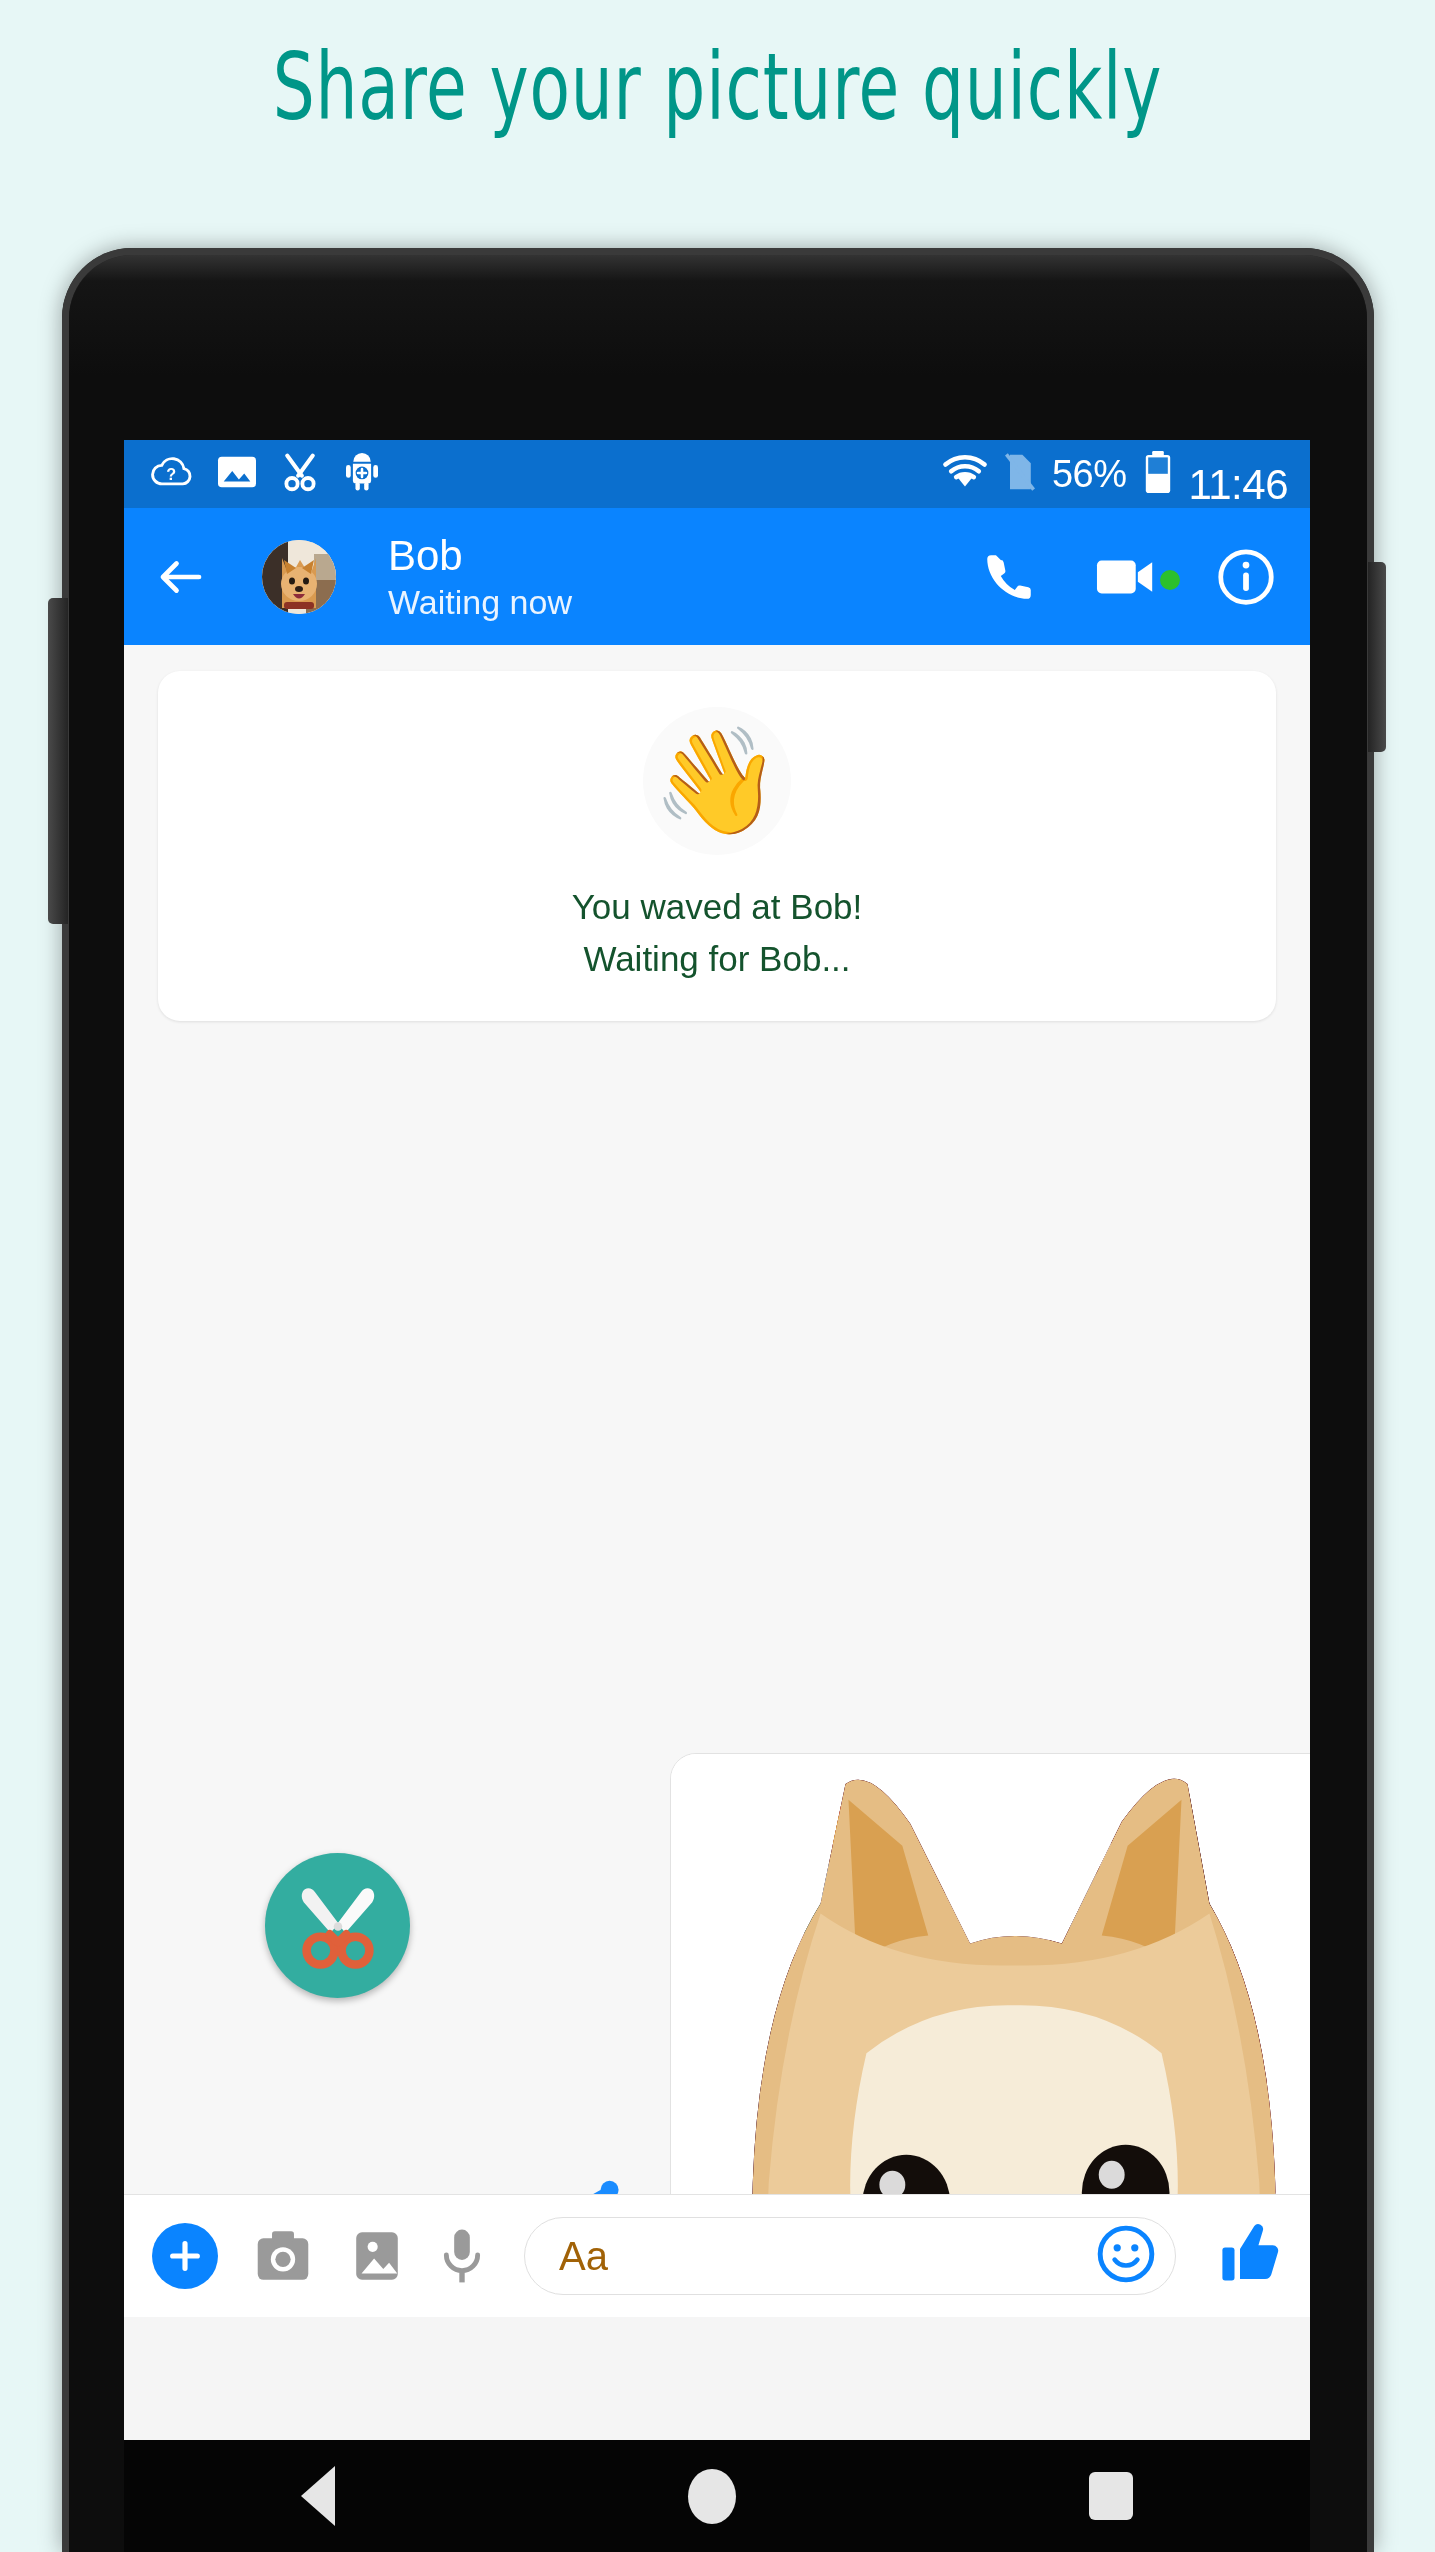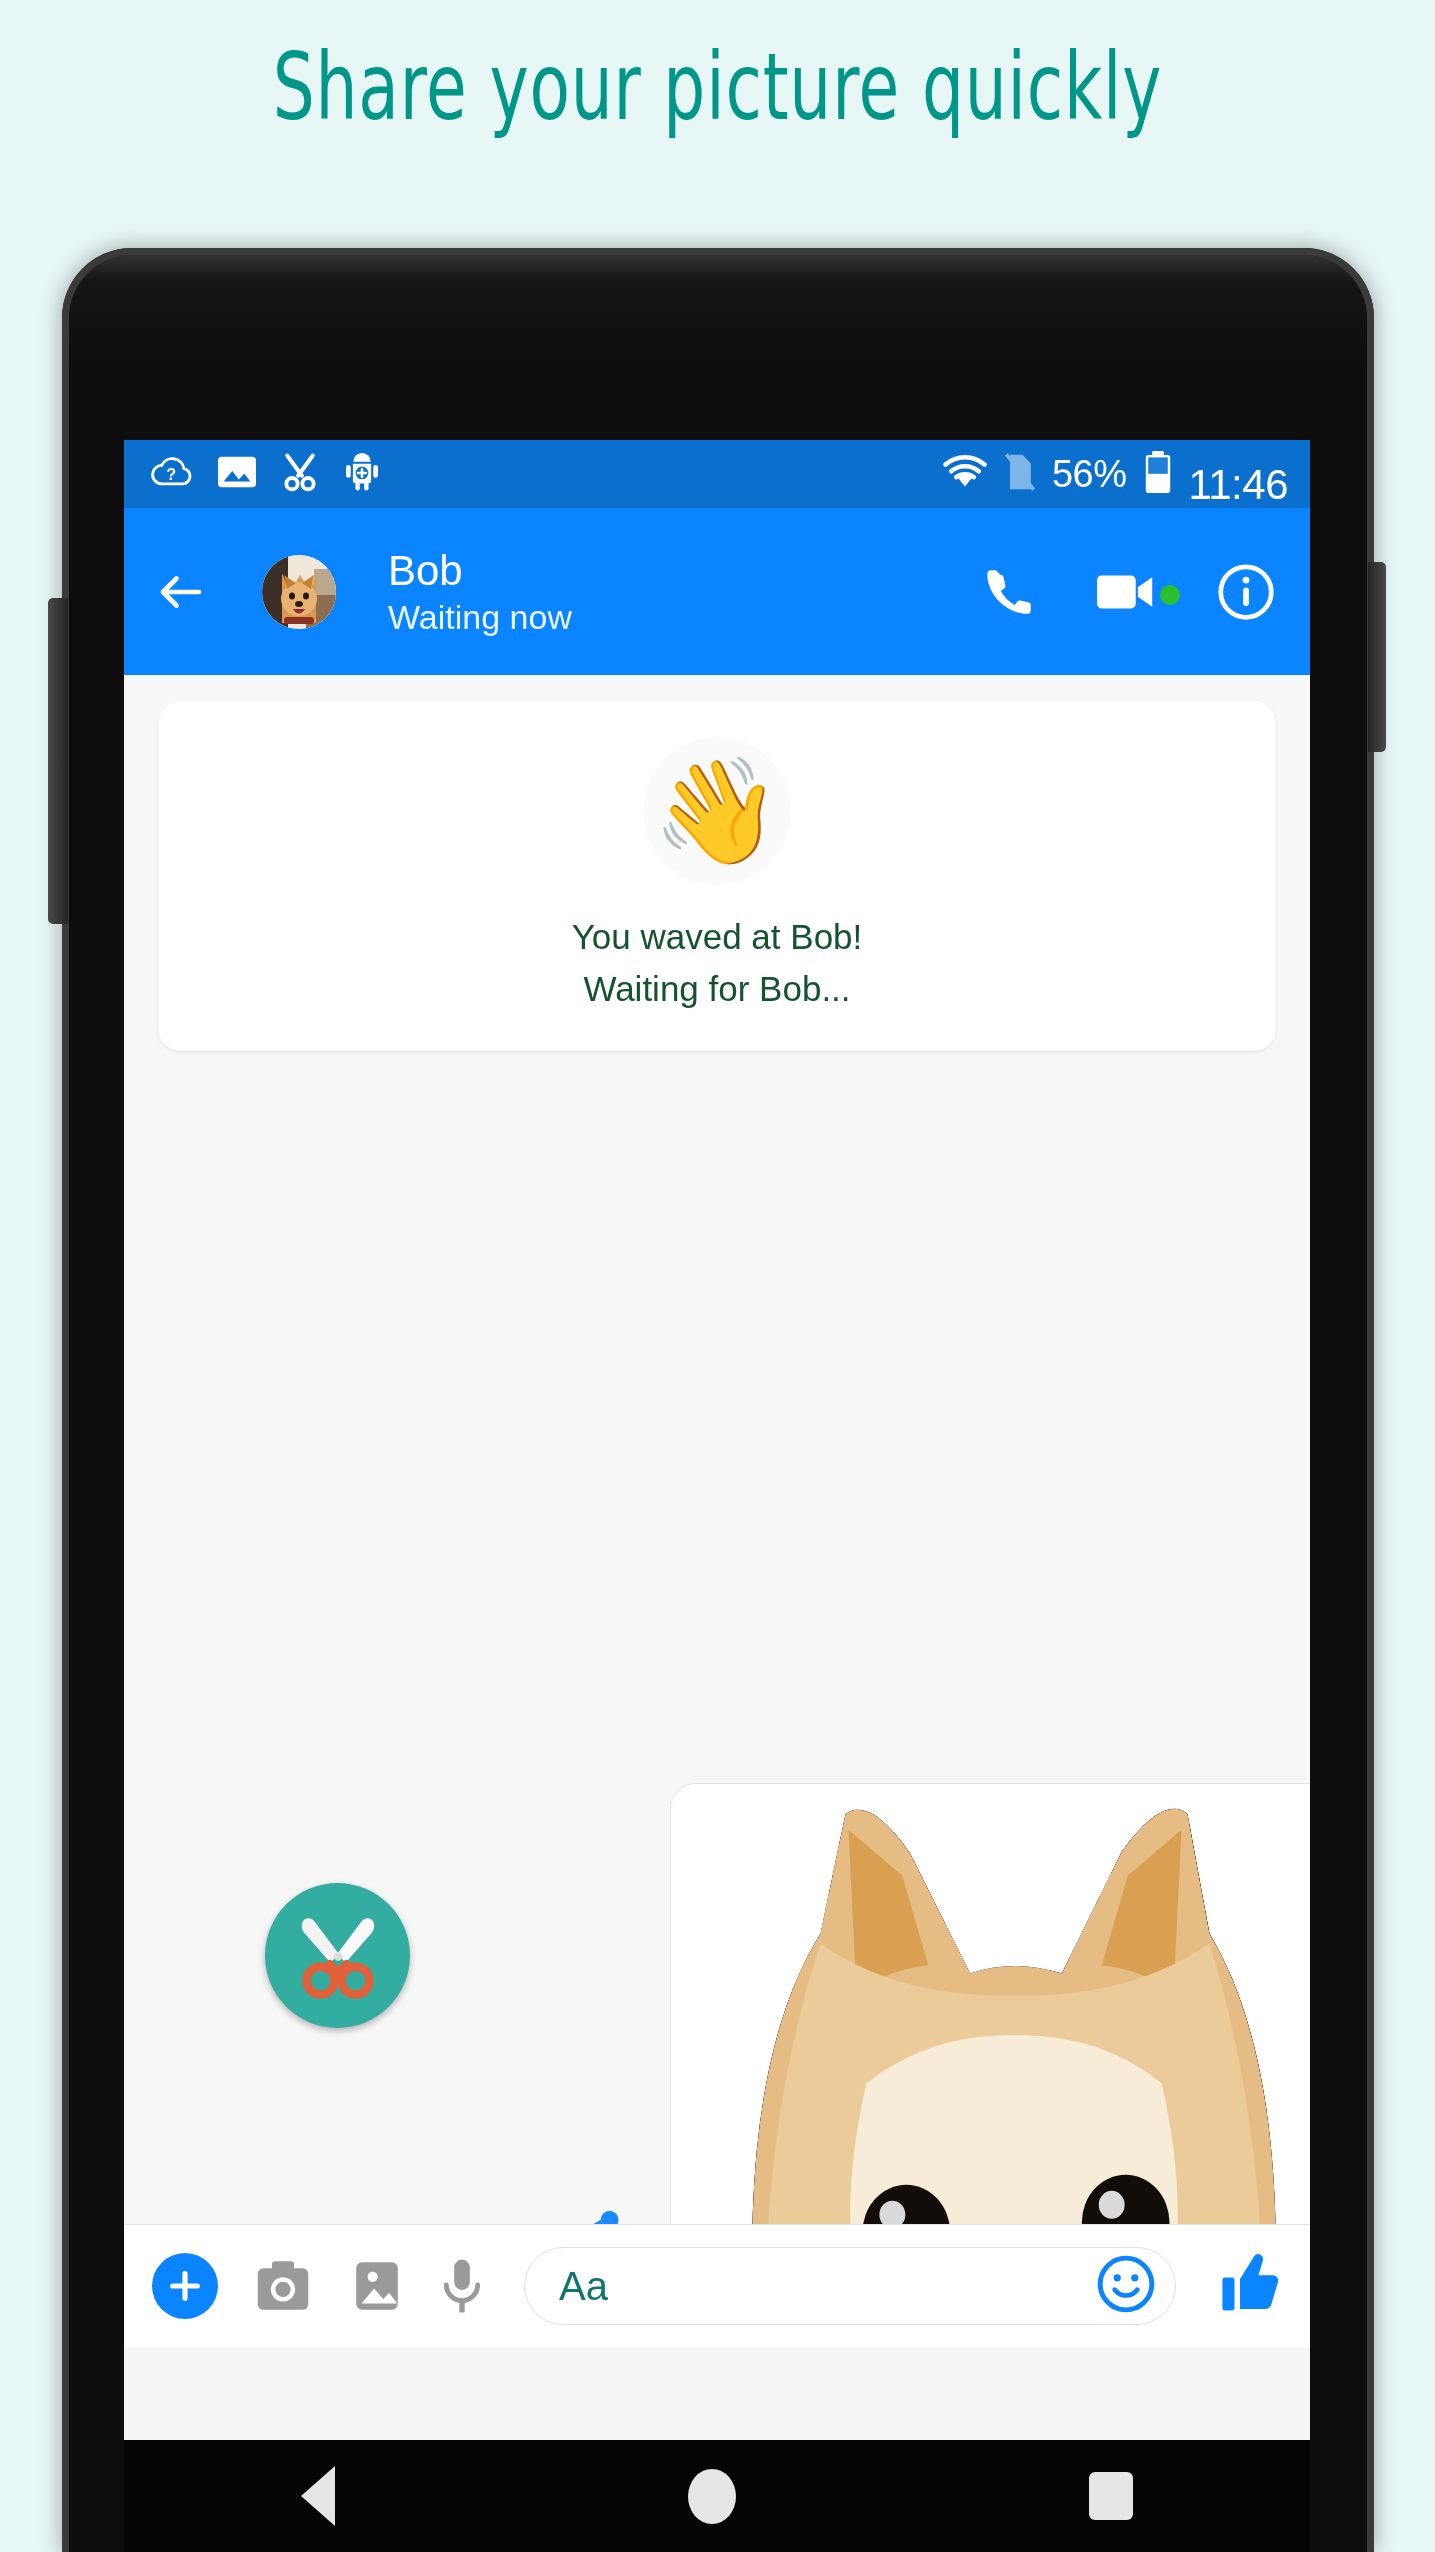--- a/index.html
+++ b/index.html
@@ -130,21 +130,21 @@
   .status-text {
     font-size: 38px;
     font-weight: 400;
     letter-spacing: -0.5px;
     font-family: "Liberation Sans", sans-serif;
   }
   .clock { font-size: 42px; margin-top: 22px; }
 
   
   .appbar {
-    height: 167px;
+    height: 137px;
     background: #0a84ff;
     display: flex;
     align-items: center;
     padding: 0 34px 0 30px;
     box-sizing: border-box;
     gap: 24px;
   }
   .back-arrow { width: 54px; height: 54px; flex: 0 0 auto; }
   .avatar-hdr {
     width: 74px; height: 74px;
@@ -272,21 +272,21 @@
     height: 78px;
     border: 1.5px solid #e0e0e0;
     border-radius: 42px;
     display: flex;
     align-items: center;
     padding: 0 18px 0 34px;
     box-sizing: border-box;
     margin-left: 6px;
   }
   .text-field .ph {
-    color: #0f766e;
+    color: #a16207;
     font-size: 40px;
     flex: 1 1 auto;
   }
   .thumb-btn { flex: 0 0 auto; margin-left: 8px; }
 
   
   .navbar {
     position: absolute;
     left: 124px;
     top: 2440px;

